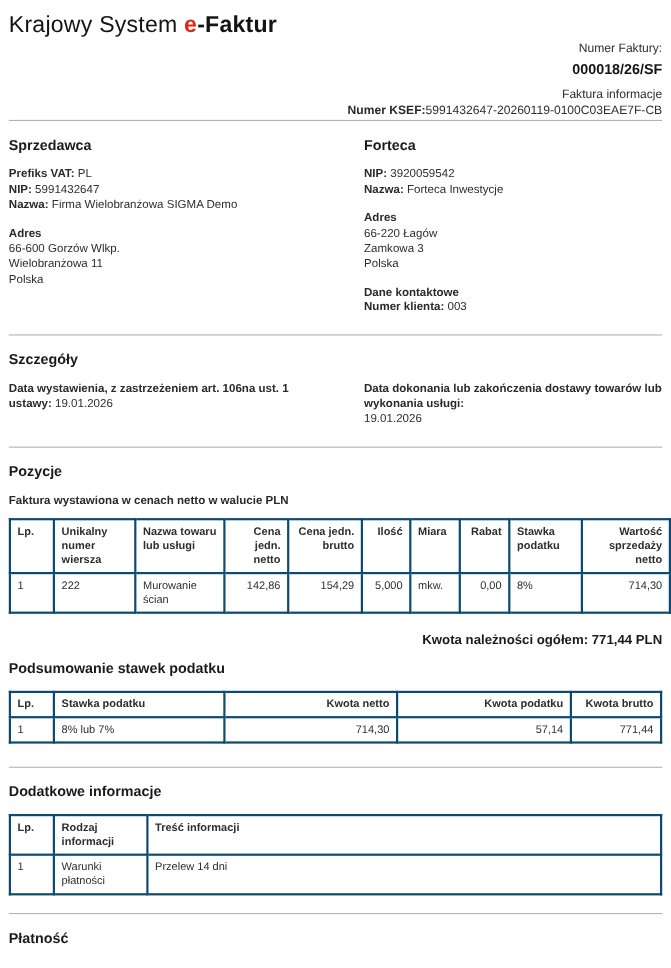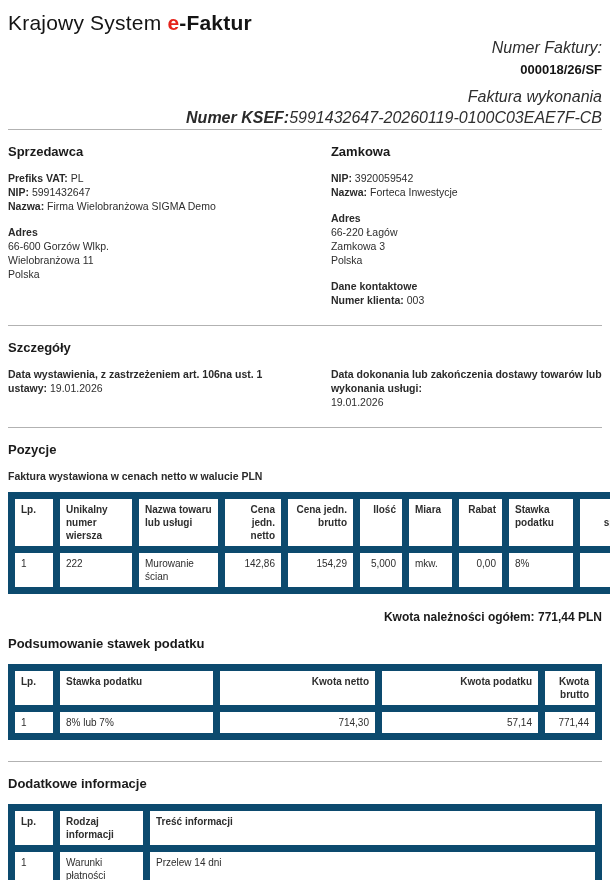--- a/index.html
+++ b/index.html
@@ -3,38 +3,38 @@
 <meta charset="utf-8">
 <style>
   html,body{margin:0;padding:0;background:#fff;}
   body{width:610px;height:880px;overflow:hidden;font-family:"Liberation Sans",sans-serif;color:#2e2e2e;}
   .page{width:610px;box-sizing:border-box;padding:0 8px;}
   
   h1{font-size:21px;font-weight:700;color:#141414;margin:11px 0 2px;letter-spacing:.2px;}
   h1 .light{font-weight:400;}
   h1 .accent{color:#e5231b;font-weight:700;}
   .header-right{text-align:right;margin-top:2px;}
-  .small{font-size:16px;line-height:1.35;margin:0;font-style:italic;}
+  .small{font-size:11px;line-height:1.35;margin:0;}
   .invoice-number{font-size:13px;font-weight:700;color:#141414;margin:2px 0 8px;}
   b{font-weight:700;color:#2a2a2a;}
   
   hr.divider{border:none;border-top:1px solid #b2b2b2;height:0;margin:0;}
   .d1{margin-top:21px;}
   
   h2{font-size:13px;font-weight:700;color:#1a1a1a;margin:14px 0 13px;}
   h3{font-size:10.5px;font-weight:700;color:#2a2a2a;margin:4px 0 10px;}
   p{margin:0;font-size:10.5px;line-height:1.33;}
   .block-gap{height:12px;}
   .two-col{display:flex;gap:48px;}
   .col{width:50%;box-sizing:border-box;}
   .col.right{padding-left:2px;}
   .section{margin:0;}
   
   table{border-collapse:collapse;table-layout:fixed;font-size:10px;color:#2e2e2e;}
-  th,td{border:7px solid #0c4a6e;padding:4px 6px;vertical-align:top;text-align:left;line-height:1.3;overflow:hidden;}
+  th,td{border:2px solid #0c4a6e;padding:4px 6px;vertical-align:top;text-align:left;line-height:1.3;overflow:hidden;}
   th{font-weight:700;}
   td.r,th.r{text-align:right;}
   .t-items{width:594px;margin-top:4px;}
   .t-items th:nth-child(1){width:26px;}
   .t-items th:nth-child(2){width:60px;}
   .t-items th:nth-child(3){width:67px;}
   .t-items th:nth-child(4){width:44px;}
   .t-items th:nth-child(5){width:53px;}
   .t-items th:nth-child(6){width:30px;}
   .t-items th:nth-child(7){width:31px;}
@@ -56,41 +56,41 @@
 </head>
 <body>
 
 <div class="page">
 
   <div class="header">
     <h1><span class="light">Krajowy System </span><span class="accent">e</span><span>-Faktur</span></h1>
     <div class="header-right">
       <p class="small">Numer Faktury:</p>
       <p class="invoice-number">000018/26/SF</p>
-      <p class="small">Faktura wykonania</p>
+      <p class="small">Faktura informacje</p>
       <p class="small"><b>Numer KSEF:</b><span>5991432647-20260119-0100C03EAE7F-CB</span></p>
     </div>
   </div>
 
   <hr class="divider d1">
 
   <div class="two-col section">
     <div class="col">
       <h2>Sprzedawca</h2>
       <p><b>Prefiks VAT:</b> <span>PL</span></p>
       <p><b>NIP:</b> <span>5991432647</span></p>
       <p><b>Nazwa:</b> <span>Firma Wielobranżowa SIGMA Demo</span></p>
       <div class="block-gap"></div>
       <p><b>Adres</b></p>
       <p>66-600 Gorzów Wlkp.</p>
       <p>Wielobranżowa 11</p>
       <p>Polska</p>
     </div>
     <div class="col right">
-      <h2>Zamkowa</h2>
+      <h2>Forteca</h2>
       <p><b>NIP:</b> <span>3920059542</span></p>
       <p><b>Nazwa:</b> <span>Forteca Inwestycje</span></p>
       <div class="block-gap"></div>
       <p><b>Adres</b></p>
       <p>66-220 Łagów</p>
       <p>Zamkowa 3</p>
       <p>Polska</p>
       <div class="block-gap"></div>
       <p><b>Dane kontaktowe</b></p>
       <p><b>Numer klienta:</b> <span>003</span></p>

